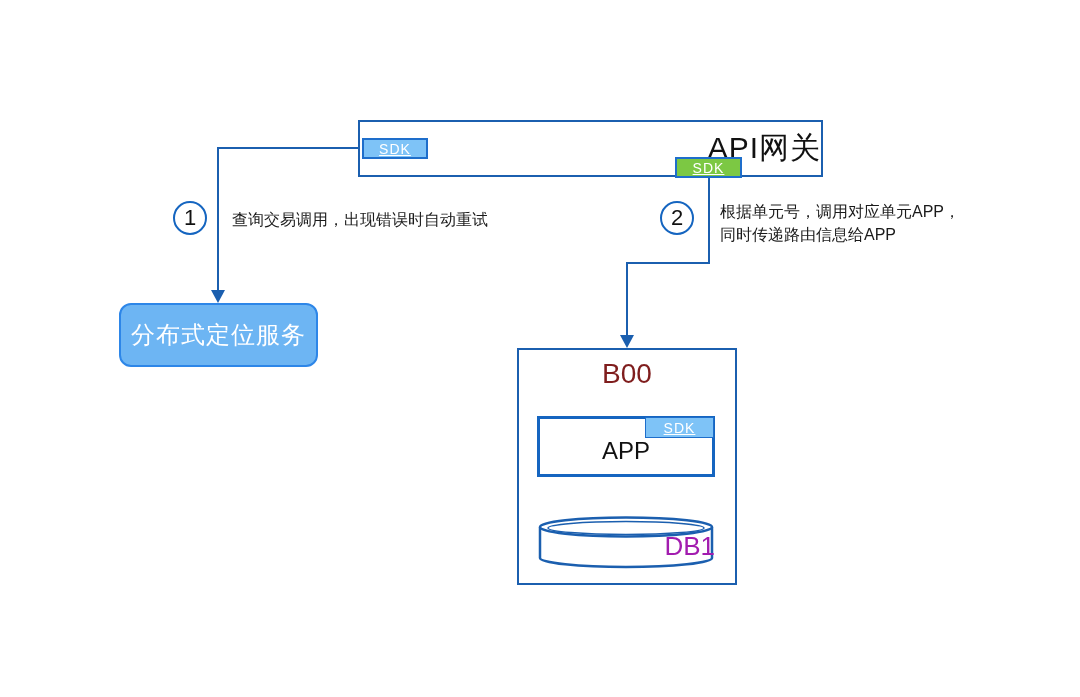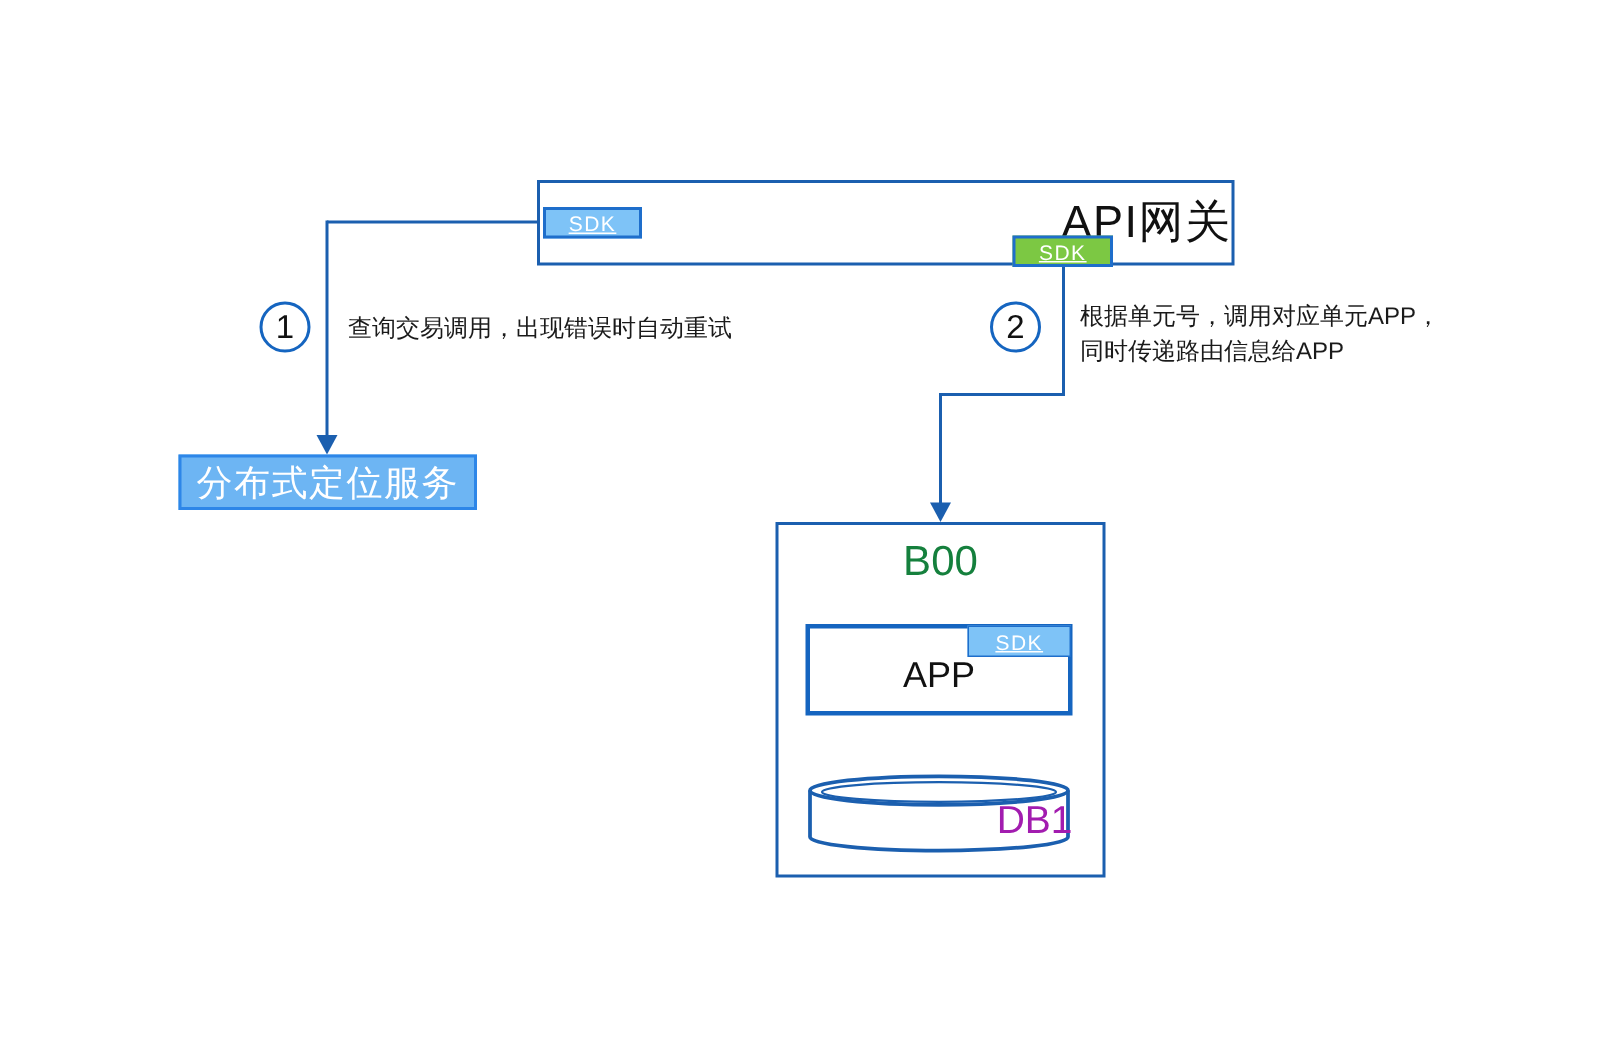--- a/index.html
+++ b/index.html
@@ -19,32 +19,32 @@
     position:absolute;box-sizing:border-box;
     display:flex;align-items:center;justify-content:center;
     font-size:14px;letter-spacing:1px;color:#ffffff;
     border:2px solid #1e6ecb;
     text-decoration:underline;
   }
   .sdk-left{left:362px;top:138px;width:66px;height:21px;background:#7ec3f7;}
   .sdk-right{left:675px;top:157px;width:67px;height:21px;background:#7cc843;}
   .sdk-app{left:645px;top:417px;width:69px;height:21px;background:#7ec3f7;border-width:1px;}
   .service-box{
-    position:absolute;left:119px;top:303px;width:199px;height:37px;
-    background:#6db5f3;border:2px solid #2d86e8;border-radius:0;
+    position:absolute;left:119px;top:303px;width:199px;height:64px;
+    background:#6db5f3;border:2px solid #2d86e8;border-radius:12px;
     box-sizing:border-box;display:flex;align-items:center;justify-content:center;
     color:#ffffff;font-size:24px;letter-spacing:1px;
   }
   .unit-box{
     position:absolute;left:517px;top:348px;width:220px;height:237px;
     border:2px solid #1b5faf;background:#ffffff;box-sizing:border-box;
   }
   .unit-title{
     position:absolute;left:517px;top:358px;width:220px;text-align:center;
-    font-size:28px;color:#15803d;
+    font-size:28px;color:#7f1d1d;
   }
   .app-box{
     position:absolute;left:537px;top:416px;width:178px;height:61px;
     border:3px solid #1565c0;background:#ffffff;box-sizing:border-box;
     display:flex;align-items:center;justify-content:center;
   }
   .app-label{font-size:24px;color:#111;margin-top:8px;}
   
   .step-circle{
     position:absolute;width:34px;height:34px;border-radius:50%;

